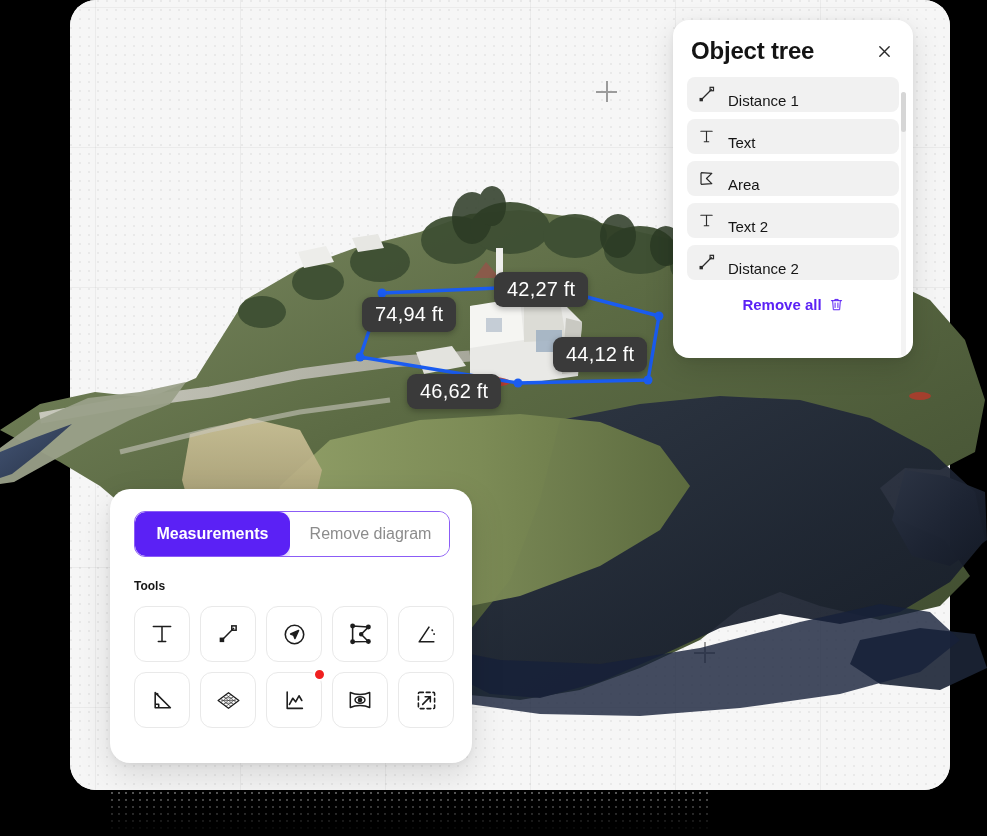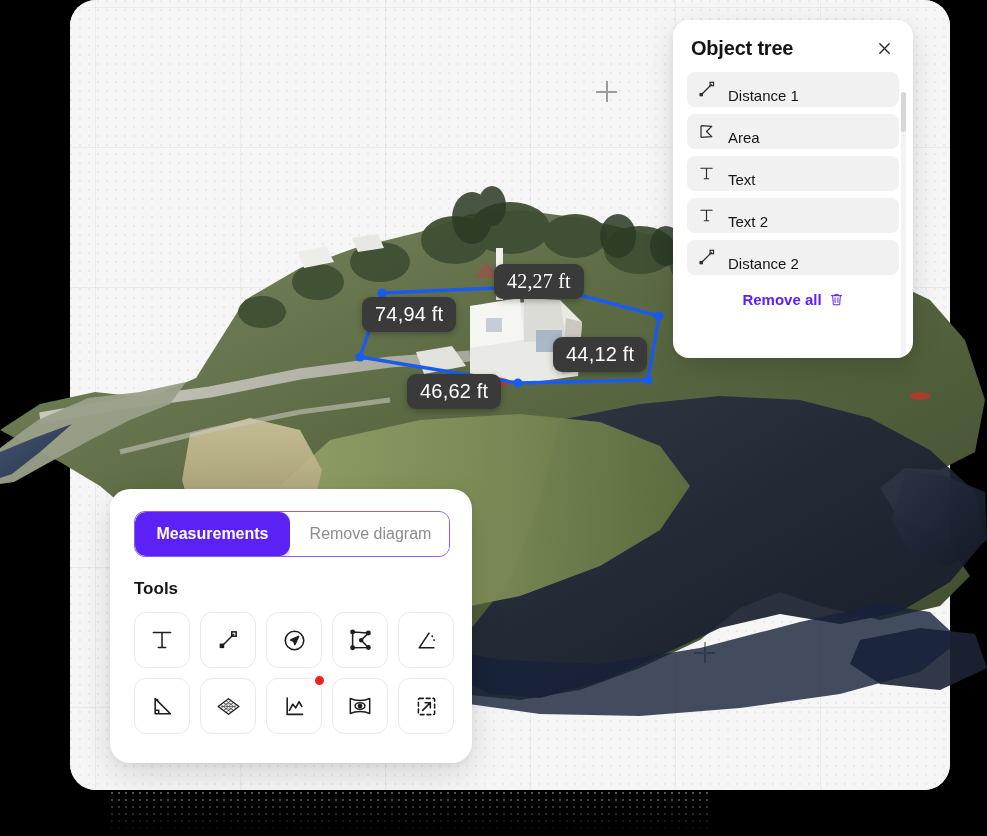--- a/index.html
+++ b/index.html
@@ -118,21 +118,21 @@
     z-index: 6;
     overflow: hidden;
   }
   .ot-header {
     display: flex;
     align-items: center;
     justify-content: space-between;
     padding: 17px 18px 12px 18px;
   }
   .ot-title {
-    font-size: 20px;
+    font-size: 24px;
     font-weight: 700;
     color: #141414;
     letter-spacing: -0.2px;
   }
   .ot-close {
     width: 22px; height: 22px;
     display: flex; align-items: center; justify-content: center;
     cursor: pointer;
     color: #2a2a2a;
   }
@@ -232,21 +232,21 @@
     box-shadow: 0 3px 10px rgba(91,33,245,0.32);
   }
   .tab.inactive {
     color: #8c8c8c;
     font-weight: 400;
     width: 161px;
     background: #ffffff;
   }
   .tools-title {
     margin-top: 22px;
-    font-size: 17px;
+    font-size: 12px;
     font-weight: 700;
     color: #151515;
   }
   .tool-grid {
     margin-top: 13px;
     display: grid;
     grid-template-columns: repeat(5, 56px);
     grid-auto-rows: 56px;
     gap: 10px;
   }
@@ -395,21 +395,21 @@
 
   <div class="measure-layer" style="pointer-events:none;">
     <div class="vertex" style="left:382px; top:293px;"></div>
     <div class="vertex" style="left:360px; top:357px;"></div>
     <div class="vertex" style="left:518px; top:383px;"></div>
     <div class="vertex" style="left:648px; top:380px;"></div>
     <div class="vertex" style="left:659px; top:316px;"></div>
     <div class="vertex" style="left:545px; top:286px;"></div>
 
     <div class="measure-label" style="left:362px; top:297px;">74,94 ft</div>
-    <div class="measure-label" style="left:494px; top:264px;font-family:Liberation Serif, serif;">42,27 ft</div>
+    <div class="measure-label" style="left:494px; top:272px;">42,27 ft</div>
     <div class="measure-label" style="left:553px; top:337px;">44,12 ft</div>
     <div class="measure-label" style="left:407px; top:374px;text-align:right;">46,62 ft</div>
   </div>
 
   <div class="object-tree">
     <div class="ot-header">
       <div class="ot-title">Object tree</div>
       <div class="ot-close">
         <svg width="15" height="15" viewBox="0 0 16 16" fill="none" stroke="currentColor" stroke-width="1.5" stroke-linecap="round">
           <path d="M3 3 L13 13 M13 3 L3 13"></path>
@@ -425,34 +425,34 @@
             <line x1="3.5" y1="14.5" x2="14.5" y2="3.5"></line>
             <rect x="1.6" y="12.6" width="3.6" height="3.6" fill="currentColor" stroke="none"></rect>
             <rect x="12.8" y="1.4" width="3.6" height="3.6" fill="none"></rect>
           </svg>
         </span>
         <span class="ot-item-label">Distance 1</span>
       </div>
 
       <div class="ot-item">
         <span class="ot-item-icon">
+          <svg width="17" height="17" viewBox="0 0 18 18" fill="none" stroke="currentColor" stroke-width="1.2" stroke-linecap="round">
+            <path d="M3 3.5 H15 M9 3.5 V14.5 M6.6 14.5 H11.4"></path>
+          </svg>
+        </span>
+        <span class="ot-item-label">Text</span>
+      </div>
+
+      <div class="ot-item">
+        <span class="ot-item-icon">
           <svg width="17" height="17" viewBox="0 0 18 18" fill="none" stroke="currentColor" stroke-width="1.3" stroke-linejoin="round">
             <path d="M3.2 2.8 V15.2 M3.2 2.8 L14.6 3.6 L9 9 L14.6 14.4 L3.2 15.2"></path>
           </svg>
         </span>
         <span class="ot-item-label">Area</span>
-      </div>
-
-      <div class="ot-item">
-        <span class="ot-item-icon">
-          <svg width="17" height="17" viewBox="0 0 18 18" fill="none" stroke="currentColor" stroke-width="1.2" stroke-linecap="round">
-            <path d="M3 3.5 H15 M9 3.5 V14.5 M6.6 14.5 H11.4"></path>
-          </svg>
-        </span>
-        <span class="ot-item-label">Text</span>
       </div>
 
       <div class="ot-item">
         <span class="ot-item-icon">
           <svg width="17" height="17" viewBox="0 0 18 18" fill="none" stroke="currentColor" stroke-width="1.2" stroke-linecap="round">
             <path d="M3 3.5 H15 M9 3.5 V14.5 M6.6 14.5 H11.4"></path>
           </svg>
         </span>
         <span class="ot-item-label">Text 2</span>
       </div>

